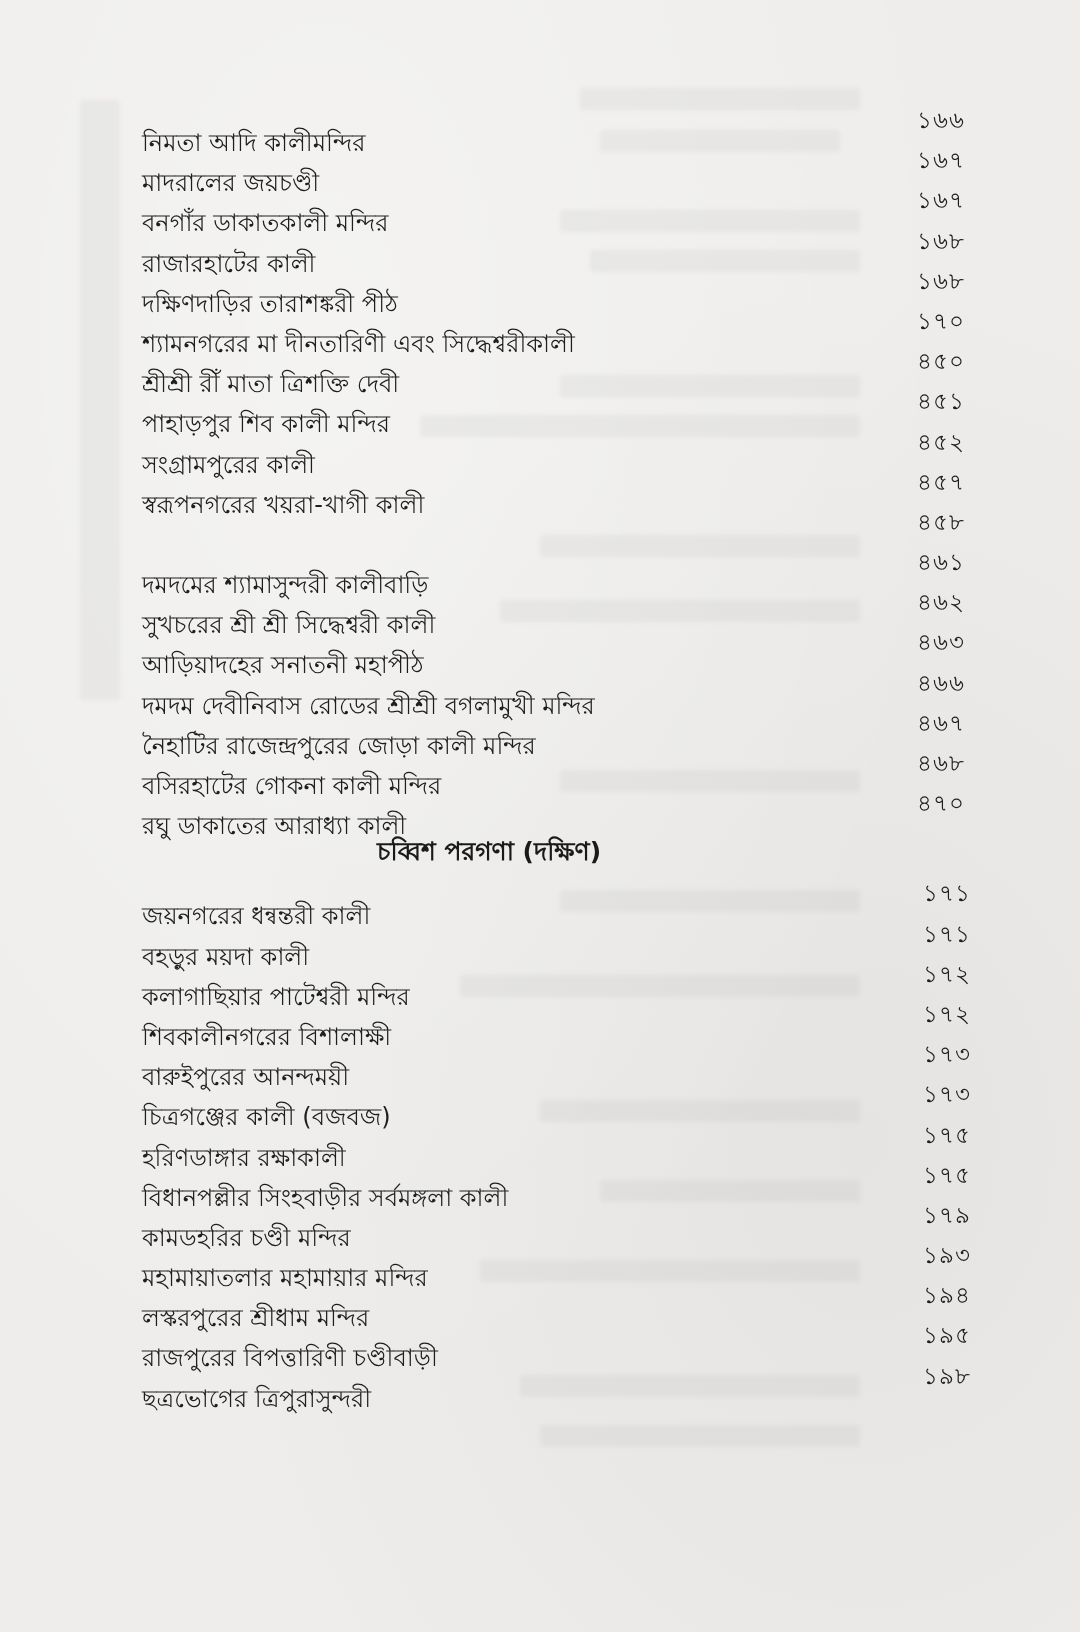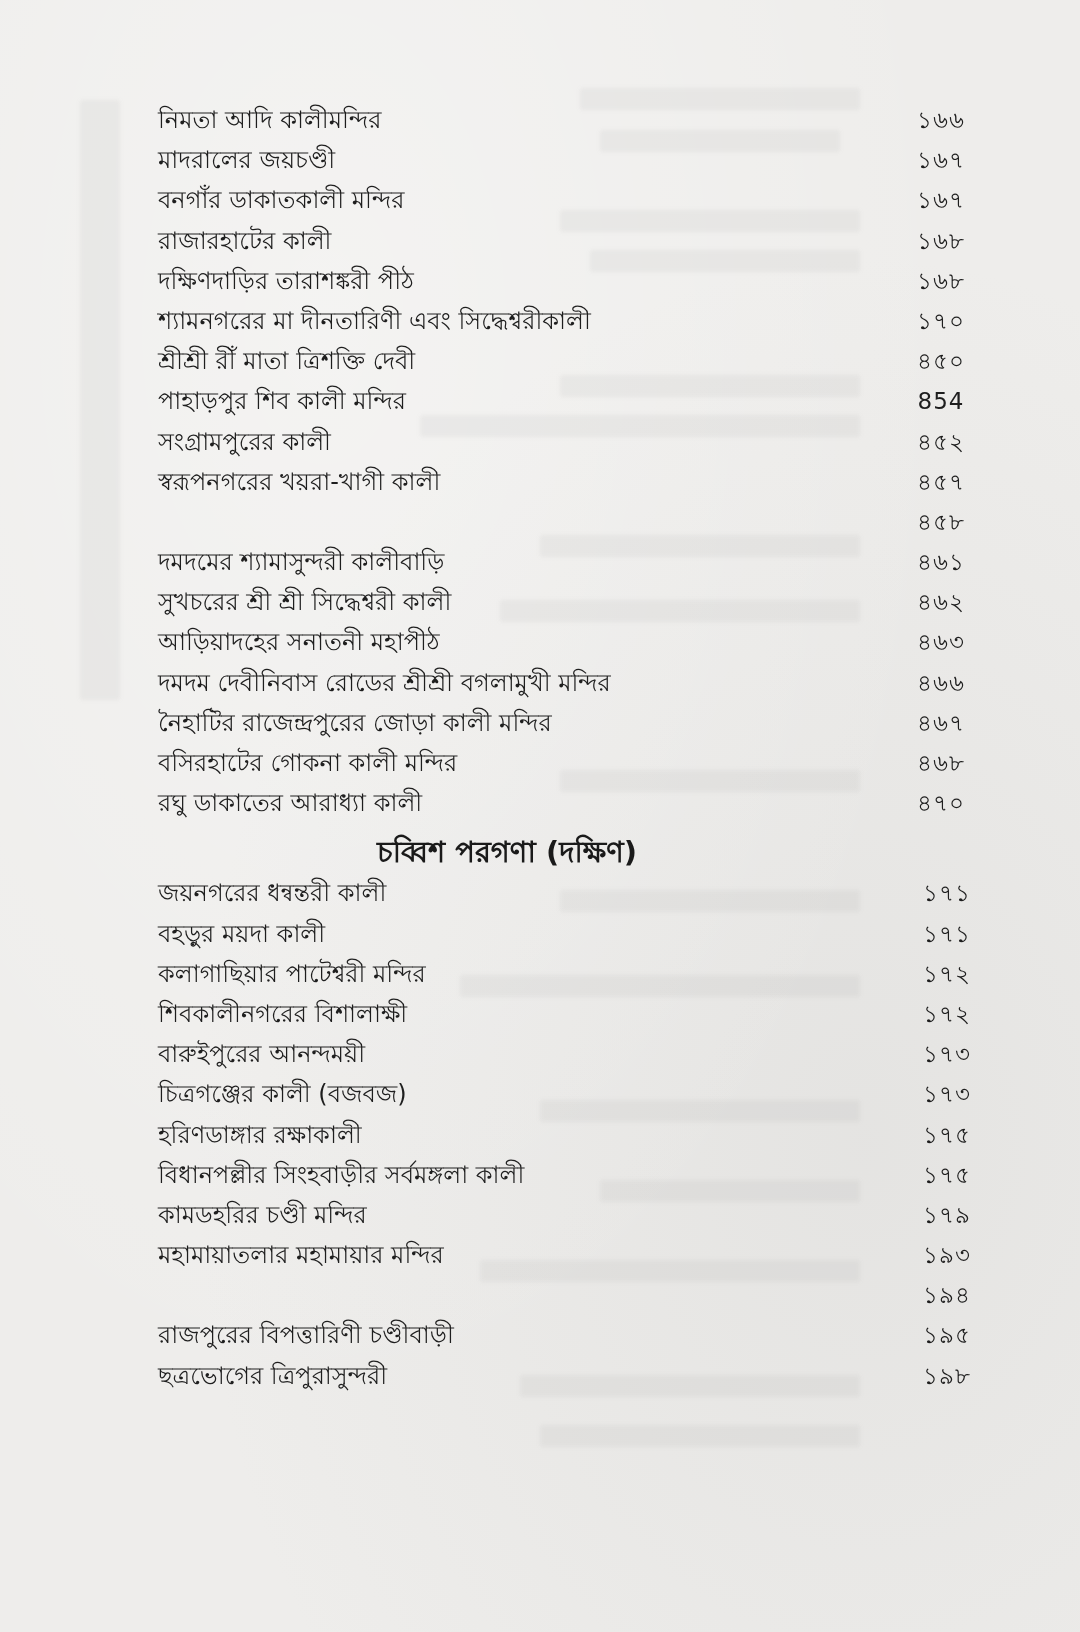--- a/index.html
+++ b/index.html
@@ -38,40 +38,41 @@
       top: 100px;
       width: 830px;
     }
     .row {
       position: relative;
       height: 40.2px;
       line-height: 40px;
     }
     .row .title {
       position: absolute;
-      left: 16px;
+      left: 0;
       font-size: 24px;
       white-space: nowrap;
       color: #1e1e1e;
+      margin-top: 23px;
     }
     .row .page-num {
       position: absolute;
       right: 0;
       width: 62px;
       text-align: center;
       font-size: 23px;
       color: #1e1e1e;
       letter-spacing: 1px;
     }
     .section-heading {
       height: 50px;
       line-height: 58px;
       text-align: left;
       padding-left: 235px;
-      font-size: 29px;
+      font-size: 25px;
       font-weight: bold;
       color: #1a1a1a;
     }
     .sec2 .row .page-num { width: 50px; margin-left: 35px; }
   </style>
 </head>
 <body>
 
 <div class="page">
 
@@ -119,21 +120,21 @@
       <div class="row">
           <span class="title">শ্যামনগরের মা দীনতারিণী এবং সিদ্ধেশ্বরীকালী</span>
           <span class="page-num">১৭০</span>
         </div>
       <div class="row">
           <span class="title">শ্রীশ্রী রীঁ মাতা ত্রিশক্তি দেবী</span>
           <span class="page-num">৪৫০</span>
         </div>
       <div class="row">
           <span class="title">পাহাড়পুর শিব কালী মন্দির</span>
-          <span class="page-num">854</span>
+          <span class="page-num">৪৫১</span>
         </div>
       <div class="row">
           <span class="title">সংগ্রামপুরের কালী</span>
           <span class="page-num">৪৫২</span>
         </div>
       <div class="row">
           <span class="title">স্বরূপনগরের খয়রা-খাগী কালী</span>
           <span class="page-num">৪৫৭</span>
         </div>
       <div class="row">
@@ -205,20 +206,21 @@
         </div>
       <div class="row">
           <span class="title">কামডহরির চণ্ডী মন্দির</span>
           <span class="page-num">১৭৯</span>
         </div>
       <div class="row">
           <span class="title">মহামায়াতলার মহামায়ার মন্দির</span>
           <span class="page-num">১৯৩</span>
         </div>
       <div class="row">
+          <span class="title">লস্করপুরের শ্রীধাম মন্দির</span>
           <span class="page-num">১৯৪</span>
         </div>
       <div class="row">
           <span class="title">রাজপুরের বিপত্তারিণী চণ্ডীবাড়ী</span>
           <span class="page-num">১৯৫</span>
         </div>
       <div class="row">
           <span class="title">ছত্রভোগের ত্রিপুরাসুন্দরী</span>
           <span class="page-num">১৯৮</span>
         </div>

